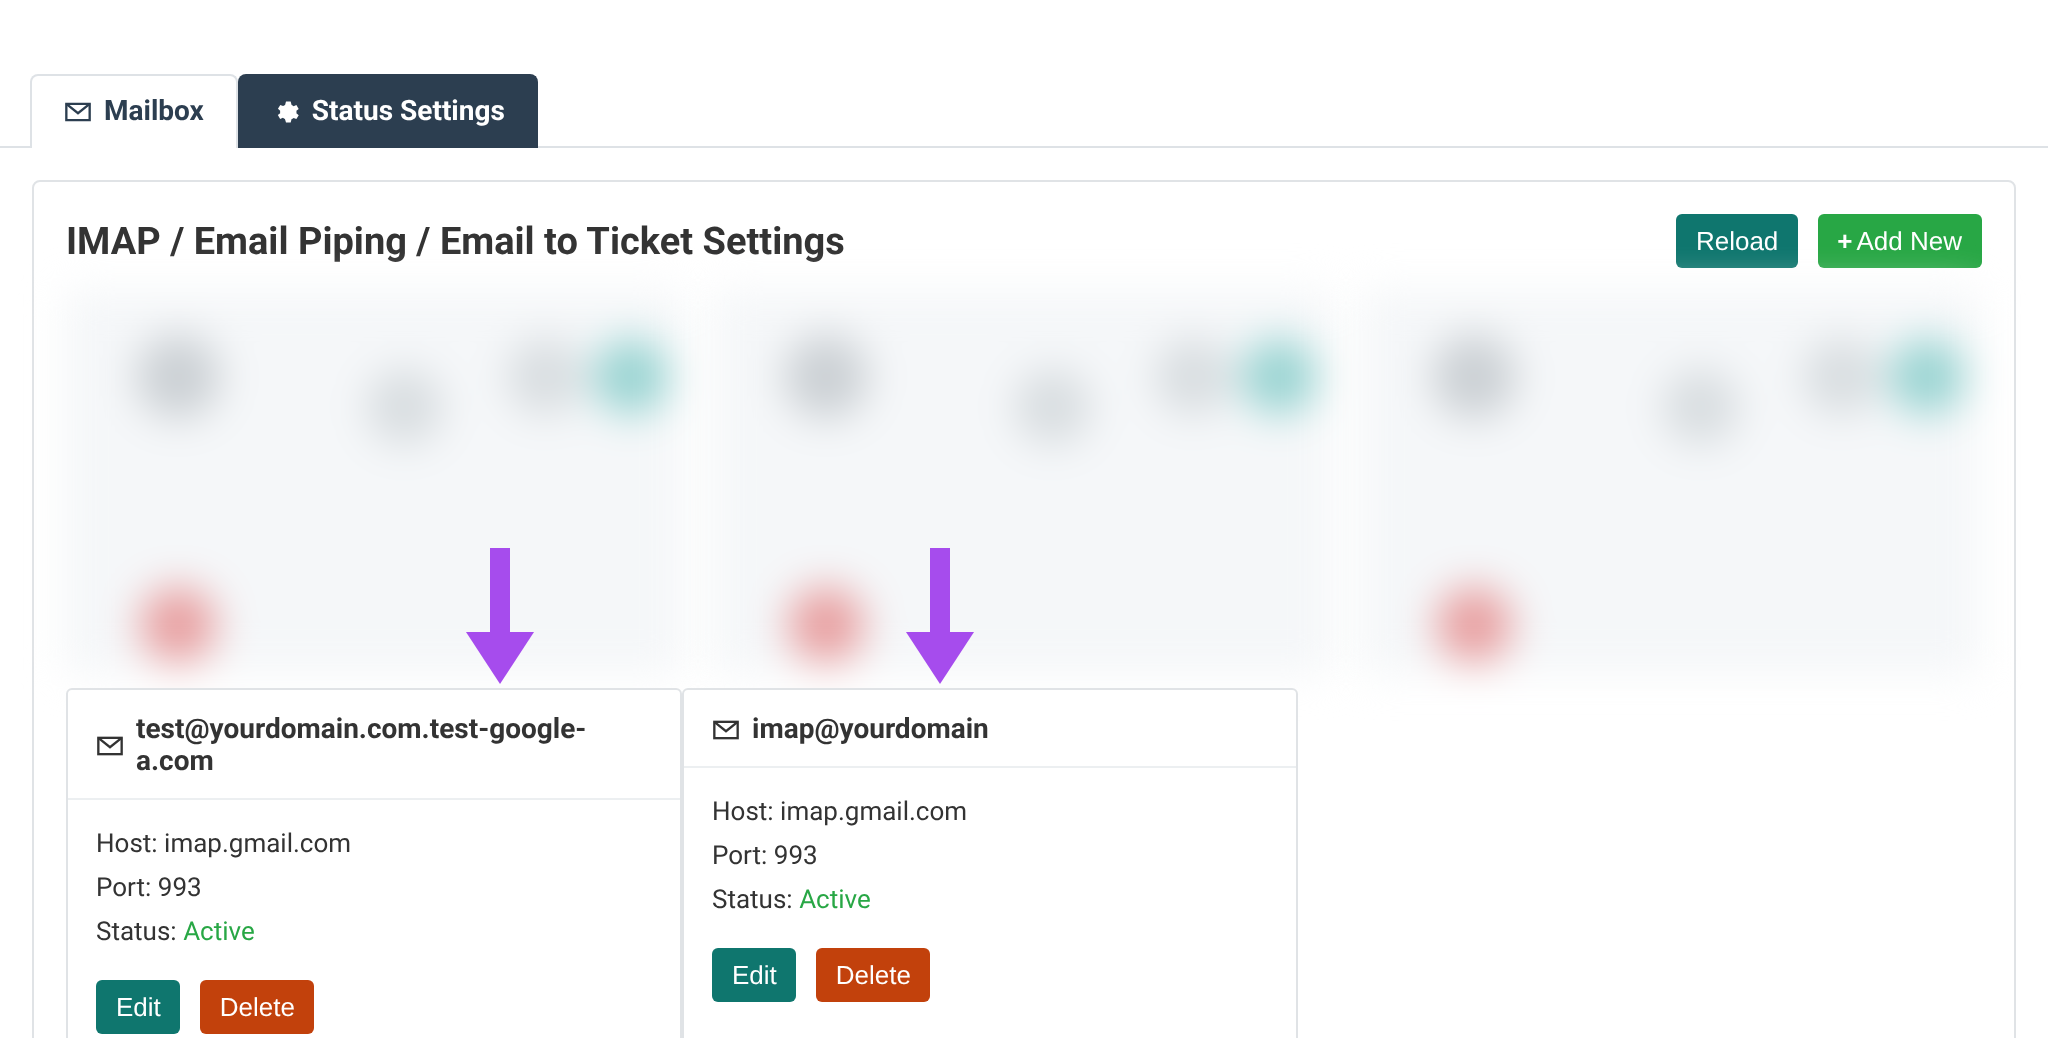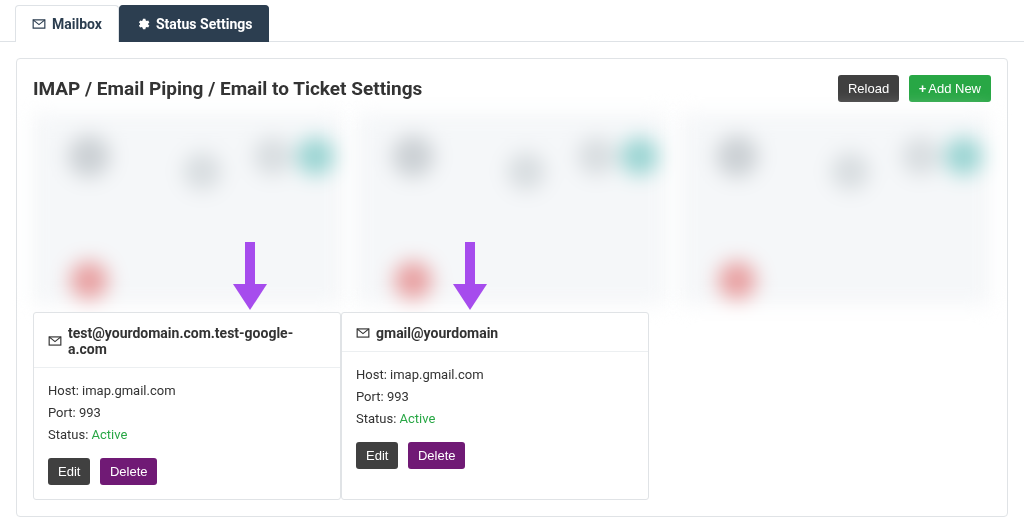--- a/index.html
+++ b/index.html
@@ -12,20 +12,21 @@
     background: #fff;
     width: 1024px;
   }
   .page {
     padding: 0;
   }
   .tabbar {
     display: flex;
     padding: 4px 13px 0 15px;
     border-bottom: 1px solid #dee2e6;
+    margin-top: 32px;
   }
   .tab {
     padding: 10px 16px;
     display: flex;
     align-items: center;
     gap: 6px;
     font-weight: 700;
     cursor: pointer;
     border: 1px solid transparent;
     border-bottom: none;
@@ -69,23 +70,23 @@
   .btn {
     display: inline-flex;
     align-items: center;
     padding: 6px 10px;
     border-radius: 3px;
     font-size: 13px;
     color: #fff;
     cursor: pointer;
     border: none;
   }
-  .btn-info { background: #404040; align-items: center; }
+  .btn-info { background: #0f766e; align-items: center; }
   .btn-success { background: #28a745; }
-  .btn-danger { background: #701a75; justify-content: flex-end; }
+  .btn-danger { background: #c2410c; justify-content: flex-end; }
   .btn + .btn { margin-left: 6px; }
   .plus { font-weight: 700; margin-right: 2px; }
   .blur-row {
     display: flex;
     gap: 16px;
     margin-bottom: 8px;
   }
   .blur-card {
     border: 1px solid #eceff1;
     border-radius: 3px;
@@ -235,21 +236,21 @@
         </div>
 
         <div class="card">
           <div class="card-head">
             <span class="icon">
               <svg viewBox="0 0 24 24">
                   <rect x="2" y="5" width="20" height="14" fill="none" stroke="#333" stroke-width="2"></rect>
                   <path d="M2 5l10 8L22 5" fill="none" stroke="#333" stroke-width="2"></path>
                 </svg>
             </span>
-            <span>gmail@yourdomain</span>
+            <span>imap@yourdomain</span>
           </div>
           <div class="card-body">
             <div><span class="label">Host:</span> <span>imap.gmail.com</span></div>
             <div><span class="label">Port:</span> <span>993</span></div>
             <div><span class="label">Status:</span> <span class="active-txt">Active</span></div>
           </div>
           <div class="card-foot">
             <button class="btn btn-info">
                 <span>Edit</span>
               </button>

